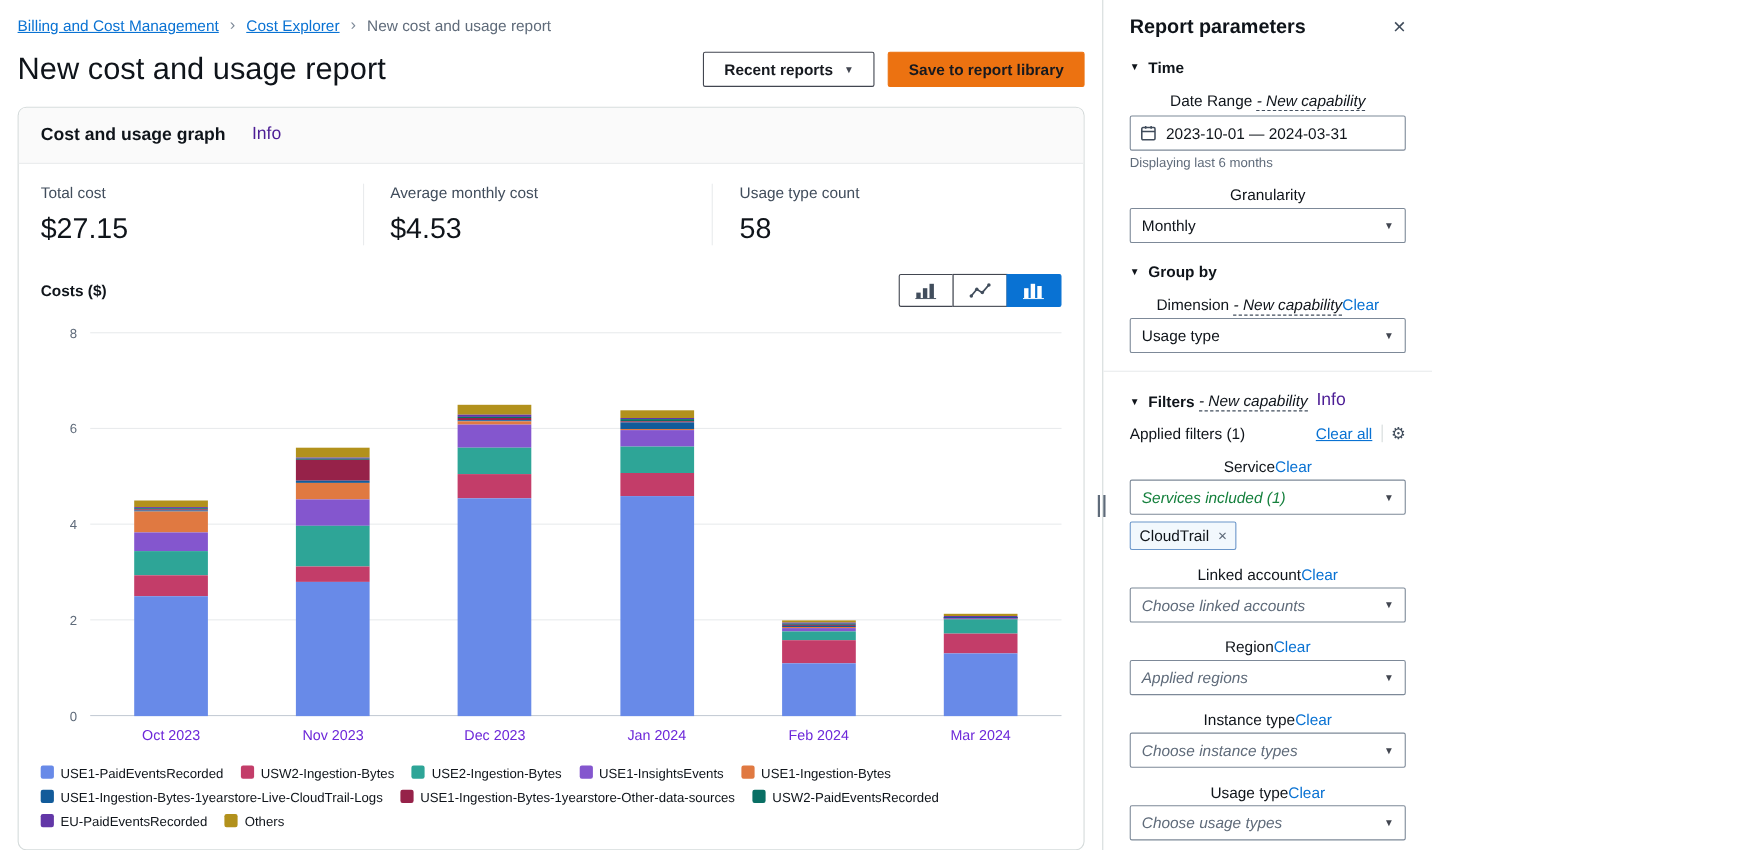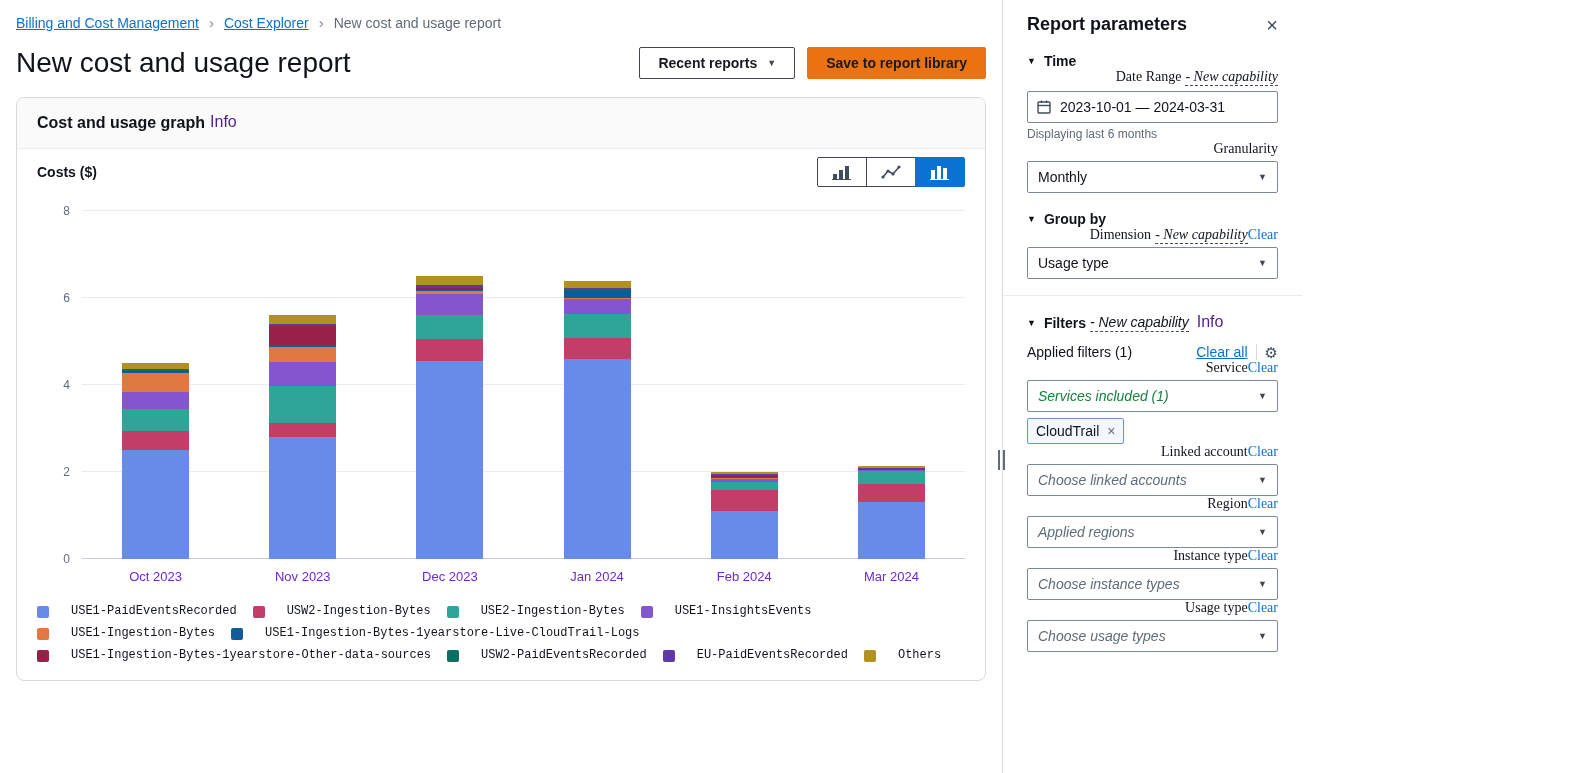--- a/index.html
+++ b/index.html
@@ -19,21 +19,21 @@
   .title-row { display:flex; justify-content:space-between; align-items:center; margin-top:16px; }
   .page-title { font-size:28px; font-weight:400; }
   .actions { display:flex; gap:12px; align-items:center; }
   .btn { display:inline-flex; align-items:center; gap:10px; height:32px; padding:0 18px;
          font-size:14px; font-weight:700; border-radius:2px; border:1px solid #424650;
          background:#fff; color:#16191f; font-family:inherit; }
   .btn-primary { background:#ec7211; border-color:#ec7211; color:#16191f; }
   .caret9 { font-size:9px; line-height:1; color:#424650; }
 
   .card { margin-top:18px; border:1px solid #d5dbdb; border-radius:8px; background:#fff; overflow:hidden; }
-  .card-header { display:flex; align-items:flex-end; gap:5px; padding:16px 20px; background:#fafafa; border-bottom:1px solid #e9ebed; }
+  .card-header { display:flex; align-items:flex-end; gap:24px; padding:16px 20px; background:#fafafa; border-bottom:1px solid #e9ebed; }
   .card-title { font-size:16px; font-weight:700; }
   .info-link { font-size:16px; color:#4c1d95; position:relative; top:-1px; }
 
   .stats { display:flex; padding:18px 20px 18px; }
   .stat { flex:1; }
   .stat + .stat { border-left:1px solid #e9ebed; padding-left:24px; }
   .stat-label { font-size:14px; color:#414d5c; }
   .stat-value { font-size:26px; margin-top:9px; }
 
   .chart-section { padding:8px 20px 18px; }
@@ -53,36 +53,36 @@
   .gridline.baseline { background:#c6cdd6; }
   .ytick { position:absolute; right:12px; transform:translateY(50%); font-size:12px; color:#5f6b7a; }
   .bars { position:absolute; inset:0; display:flex; }
   .bar-group { flex:1; display:flex; align-items:flex-end; justify-content:center; }
   .bar-stack { width:67px; height:100%; display:flex; flex-direction:column-reverse; justify-content:flex-start; }
   .bar-seg { width:100%; flex:none; }
   .x-labels { display:flex; margin-left:45px; margin-top:10px; }
   .xlabel { flex:1; text-align:center; font-size:13px; color:#6d28d9; }
 
   .legend { display:flex; flex-wrap:wrap; gap:8px 16px; margin-top:20px; }
-  .legend-item { display:flex; align-items:flex-end; gap:22px; font-size:12px;font-family:Liberation Mono, monospace; }
+  .legend-item { display:flex; align-items:flex-start; gap:6px; font-size:12px; }
   .swatch { width:12px; height:12px; border-radius:2px; flex:none; display:inline-block; }
 
   
   .panel { width:300px; flex:none; border-left:1px solid #d5dbdb; padding:14px 24px; overflow:hidden; background:#fff; }
   .panel-head { display:flex; justify-content:space-between; align-items:center; }
   .panel-title { font-size:18px; font-weight:700; }
   .close-x { font-size:20px; color:#414d5c; line-height:1; }
 
   .section-head { display:flex; align-items:center; margin-top:18px; font-size:14px; }
   .tri { font-size:9px; color:#0f141a; margin-right:8px; }
   .section-title { font-weight:700; }
   .newcap { font-style:italic; border-bottom:1px dashed #414d5c; margin-left:4px; padding-bottom:1px; }
   .section-head .info-link { margin-left:8px; }
 
-  .field-row { display:flex; justify-content:flex-end; align-items:center; font-size:14px;font-family:Liberation Serif, serif; }
+  .field-row { display:flex; justify-content:center; align-items:center; margin-top:14px; font-size:14px; }
   .link { color:#0972d3; font-size:14px; text-decoration:none; }
   .link.u { text-decoration:underline; }
 
   .date-input { margin-top:6px; height:32px; border:1px solid #7d8998; border-radius:2px;
                 display:flex; align-items:center; gap:8px; padding:0 8px; font-size:14px; background:#fff; }
   .helper { margin-top:4px; font-size:12px; color:#5f6b7a; }
 
   .select { margin-top:4px; height:32px; border:1px solid #7d8998; border-radius:2px;
             display:flex; align-items:center; justify-content:space-between; padding:0 10px;
             font-size:14px; background:#fff; }
@@ -128,20 +128,34 @@
         <button class="btn btn-primary" data-interactable="true">Save to report library</button>
       </div>
     </div>
 
     <section class="card" data-interactable="false">
       <div class="card-header">
         <span class="card-title" data-interactable="false">Cost and usage graph</span>
         <a class="info-link" data-interactable="true">Info</a>
       </div>
 
+      <div class="stats" data-interactable="false">
+        <div class="stat" data-interactable="false">
+          <div class="stat-label" data-interactable="false">Total cost</div>
+          <div class="stat-value" data-interactable="false">$27.15</div>
+        </div>
+        <div class="stat" data-interactable="false">
+          <div class="stat-label" data-interactable="false">Average monthly cost</div>
+          <div class="stat-value" data-interactable="false">$4.53</div>
+        </div>
+        <div class="stat" data-interactable="false">
+          <div class="stat-label" data-interactable="false">Usage type count</div>
+          <div class="stat-value" data-interactable="false">58</div>
+        </div>
+      </div>
 
       <div class="chart-section" data-interactable="false">
         <div class="chart-top">
           <span class="costs-label" data-interactable="false">Costs ($)</span>
           <div class="toggles" data-interactable="false">
             <button class="toggle" data-interactable="true">
               <svg width="20" height="16" viewBox="0 0 20 16" data-interactable="false">
                 <rect x="1" y="10" width="4" height="5" fill="#414d5c"></rect>
                 <rect x="7" y="6" width="4" height="9" fill="#414d5c"></rect>
                 <rect x="13" y="2" width="4" height="13" fill="#414d5c"></rect>

